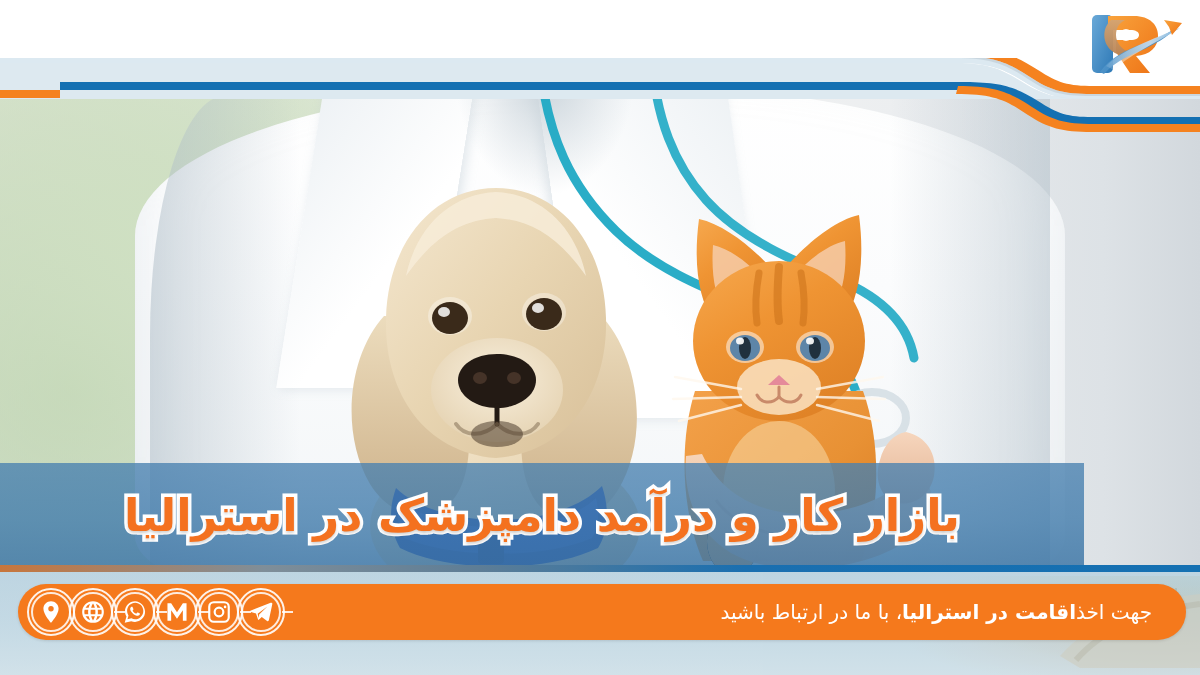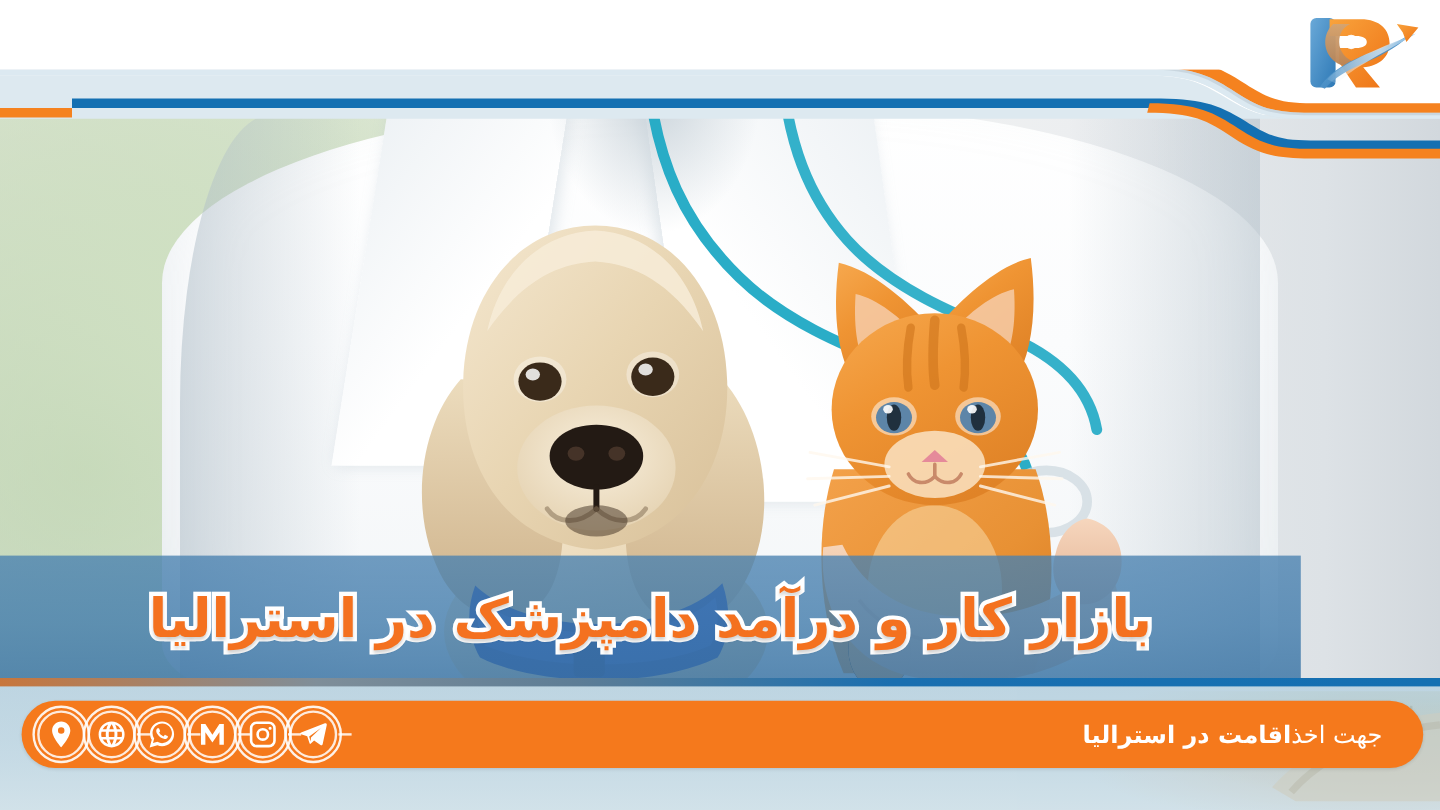--- a/index.html
+++ b/index.html
@@ -174,21 +174,21 @@
   .soc-link{
     position:absolute;width:11px;height:2px;background:rgba(255,255,255,.85);
     top:50%;margin-top:-1px;right:-8px;
   }
   .footer-caption{
     position:absolute;right:34px;top:0;height:56px;
     display:flex;align-items:center;
     color:#ffffff;font-size:20px;direction:rtl;white-space:nowrap;
     z-index:4;
   }
-  .footer-caption b{font-weight:bold;margin-left:27px;}
+  .footer-caption b{font-weight:bold;}
   .footer-caption .thin{font-weight:normal;}
 </style>
 </head>
 <body>
 
 <div class="banner">
 
   <div class="photo">
     <div class="photo-inner">
       <div class="bg-wall"></div>
@@ -500,17 +500,18 @@
                 <path d="M12 2C8.1 2 5 5.1 5 9c0 5.2 7 13 7 13s7-7.8 7-13c0-3.9-3.1-7-7-7zm0 9.5A2.5 2.5 0 1 1 12 6.5a2.5 2.5 0 0 1 0 5z"></path>
               </svg>
           </span>
         </div>
 
       </div>
 
       <div class="footer-caption">
         <span class="thin">جهت اخذ </span>
           <b>اقامت در استرالیا</b>
+          <span class="thin">، با ما در ارتباط باشید</span>
       </div>
     </div>
   </div>
 
 </div>
 
 </body></html>

